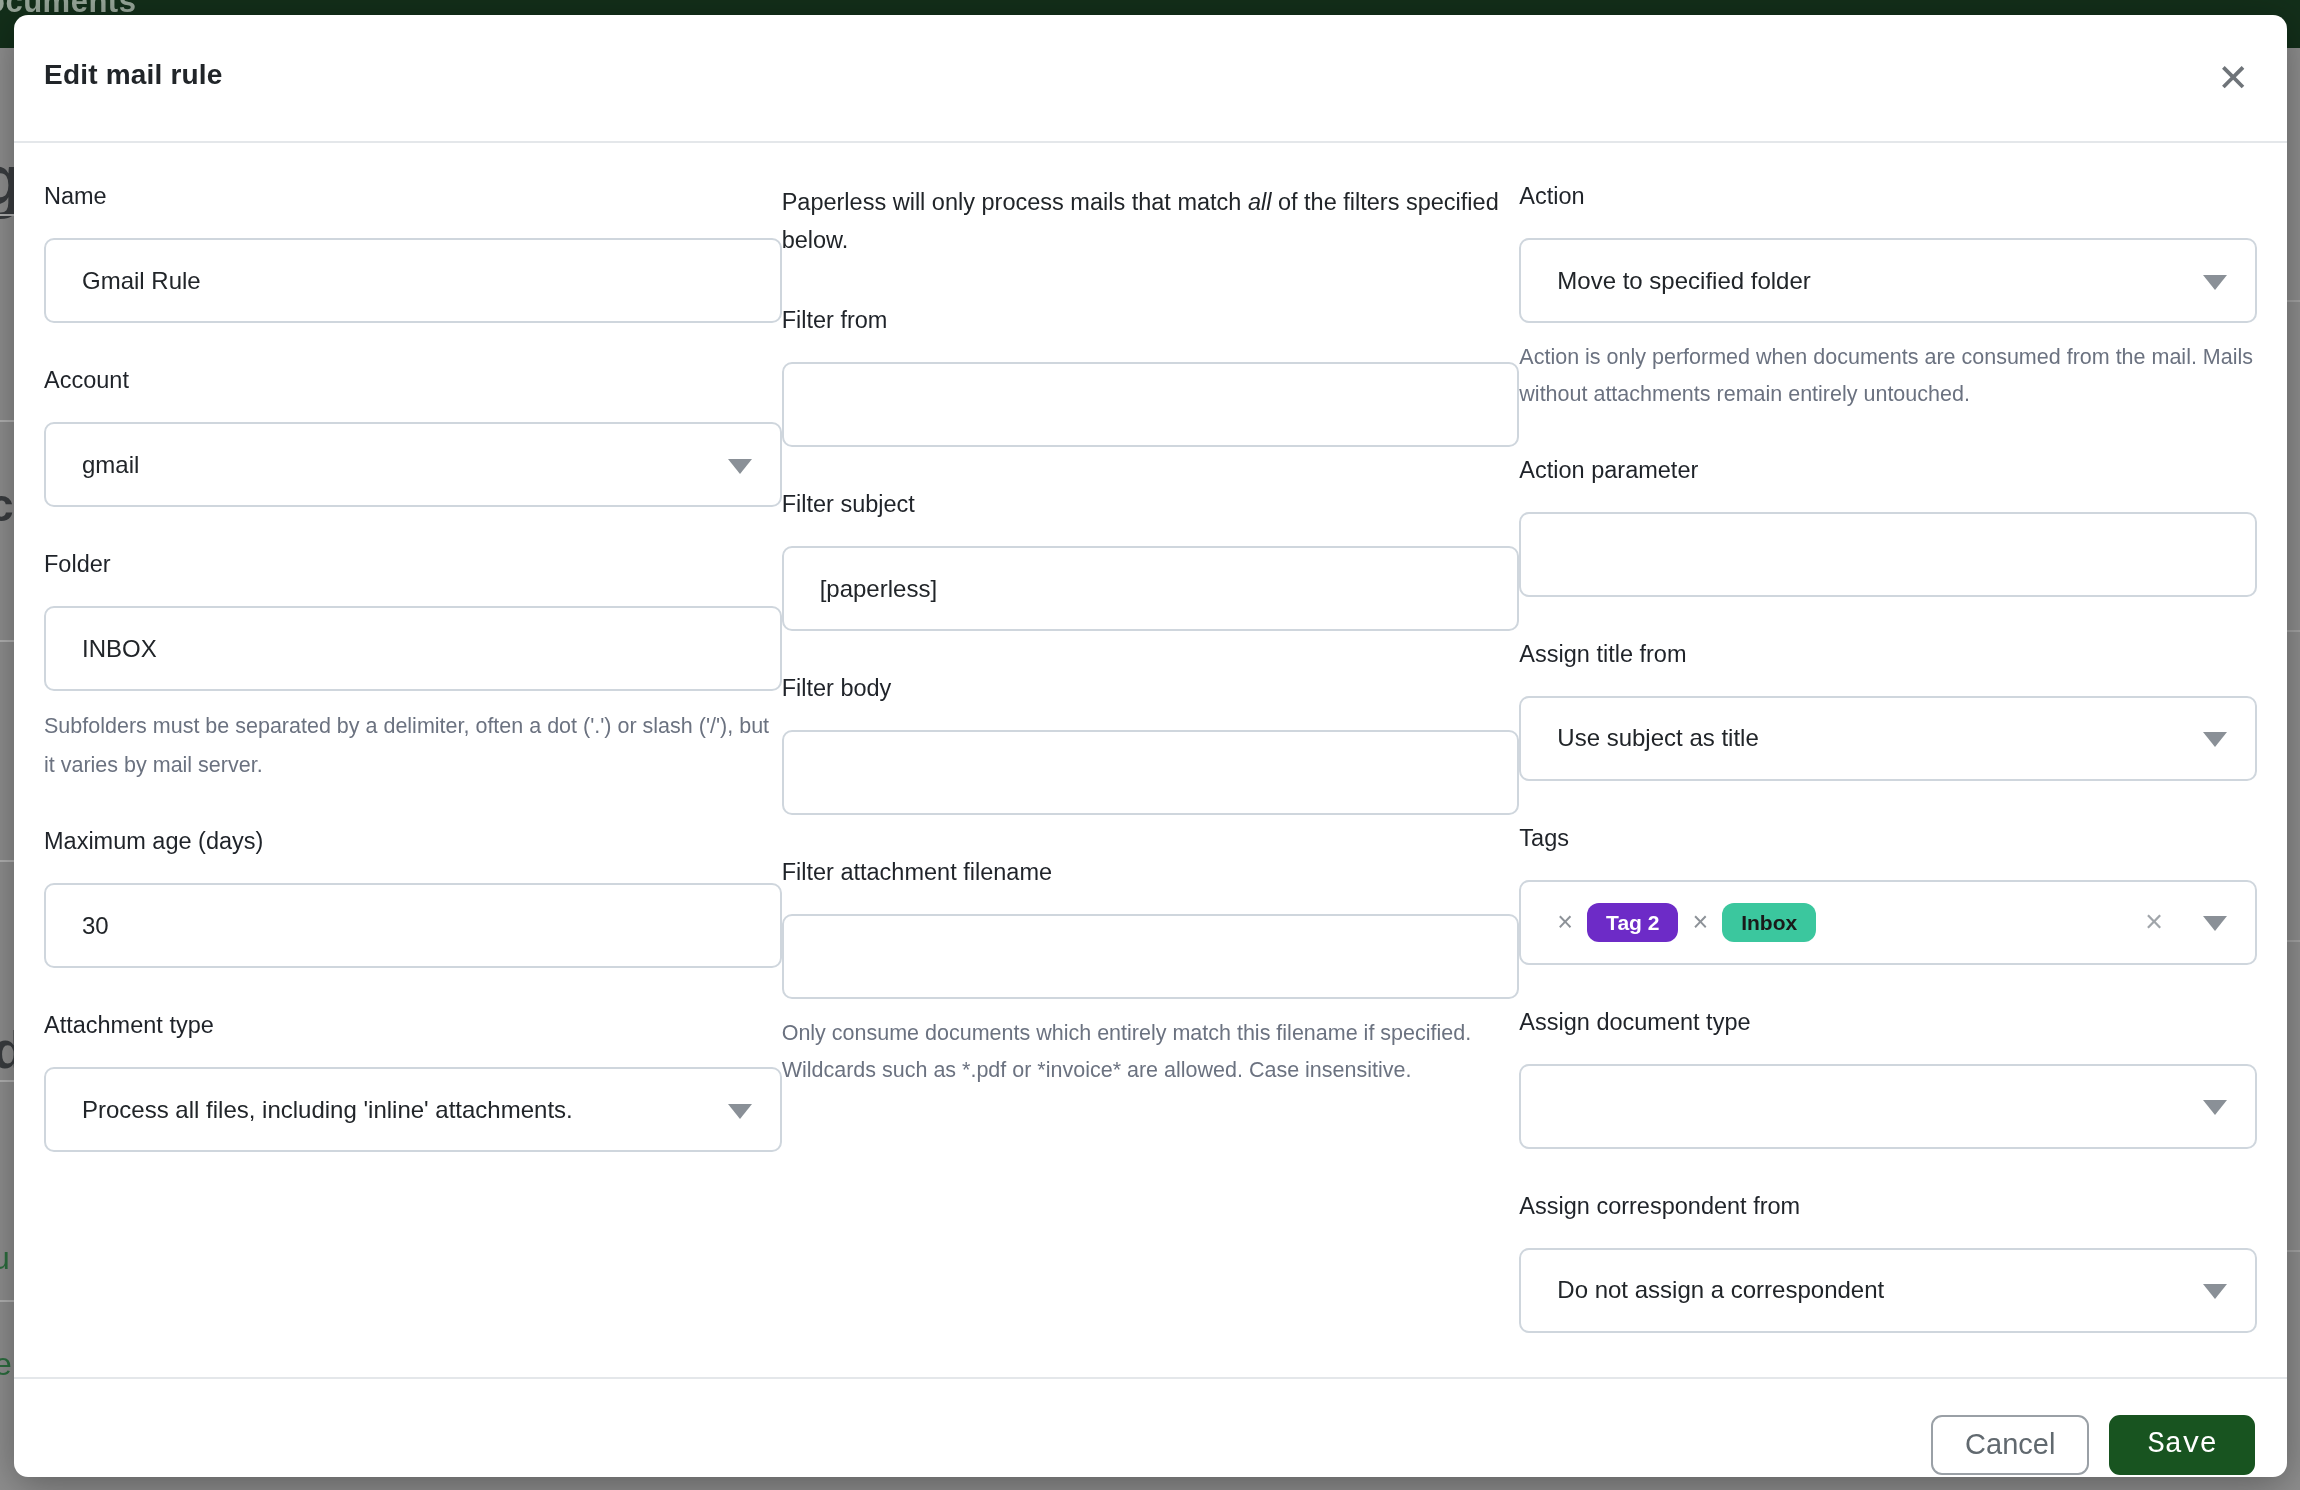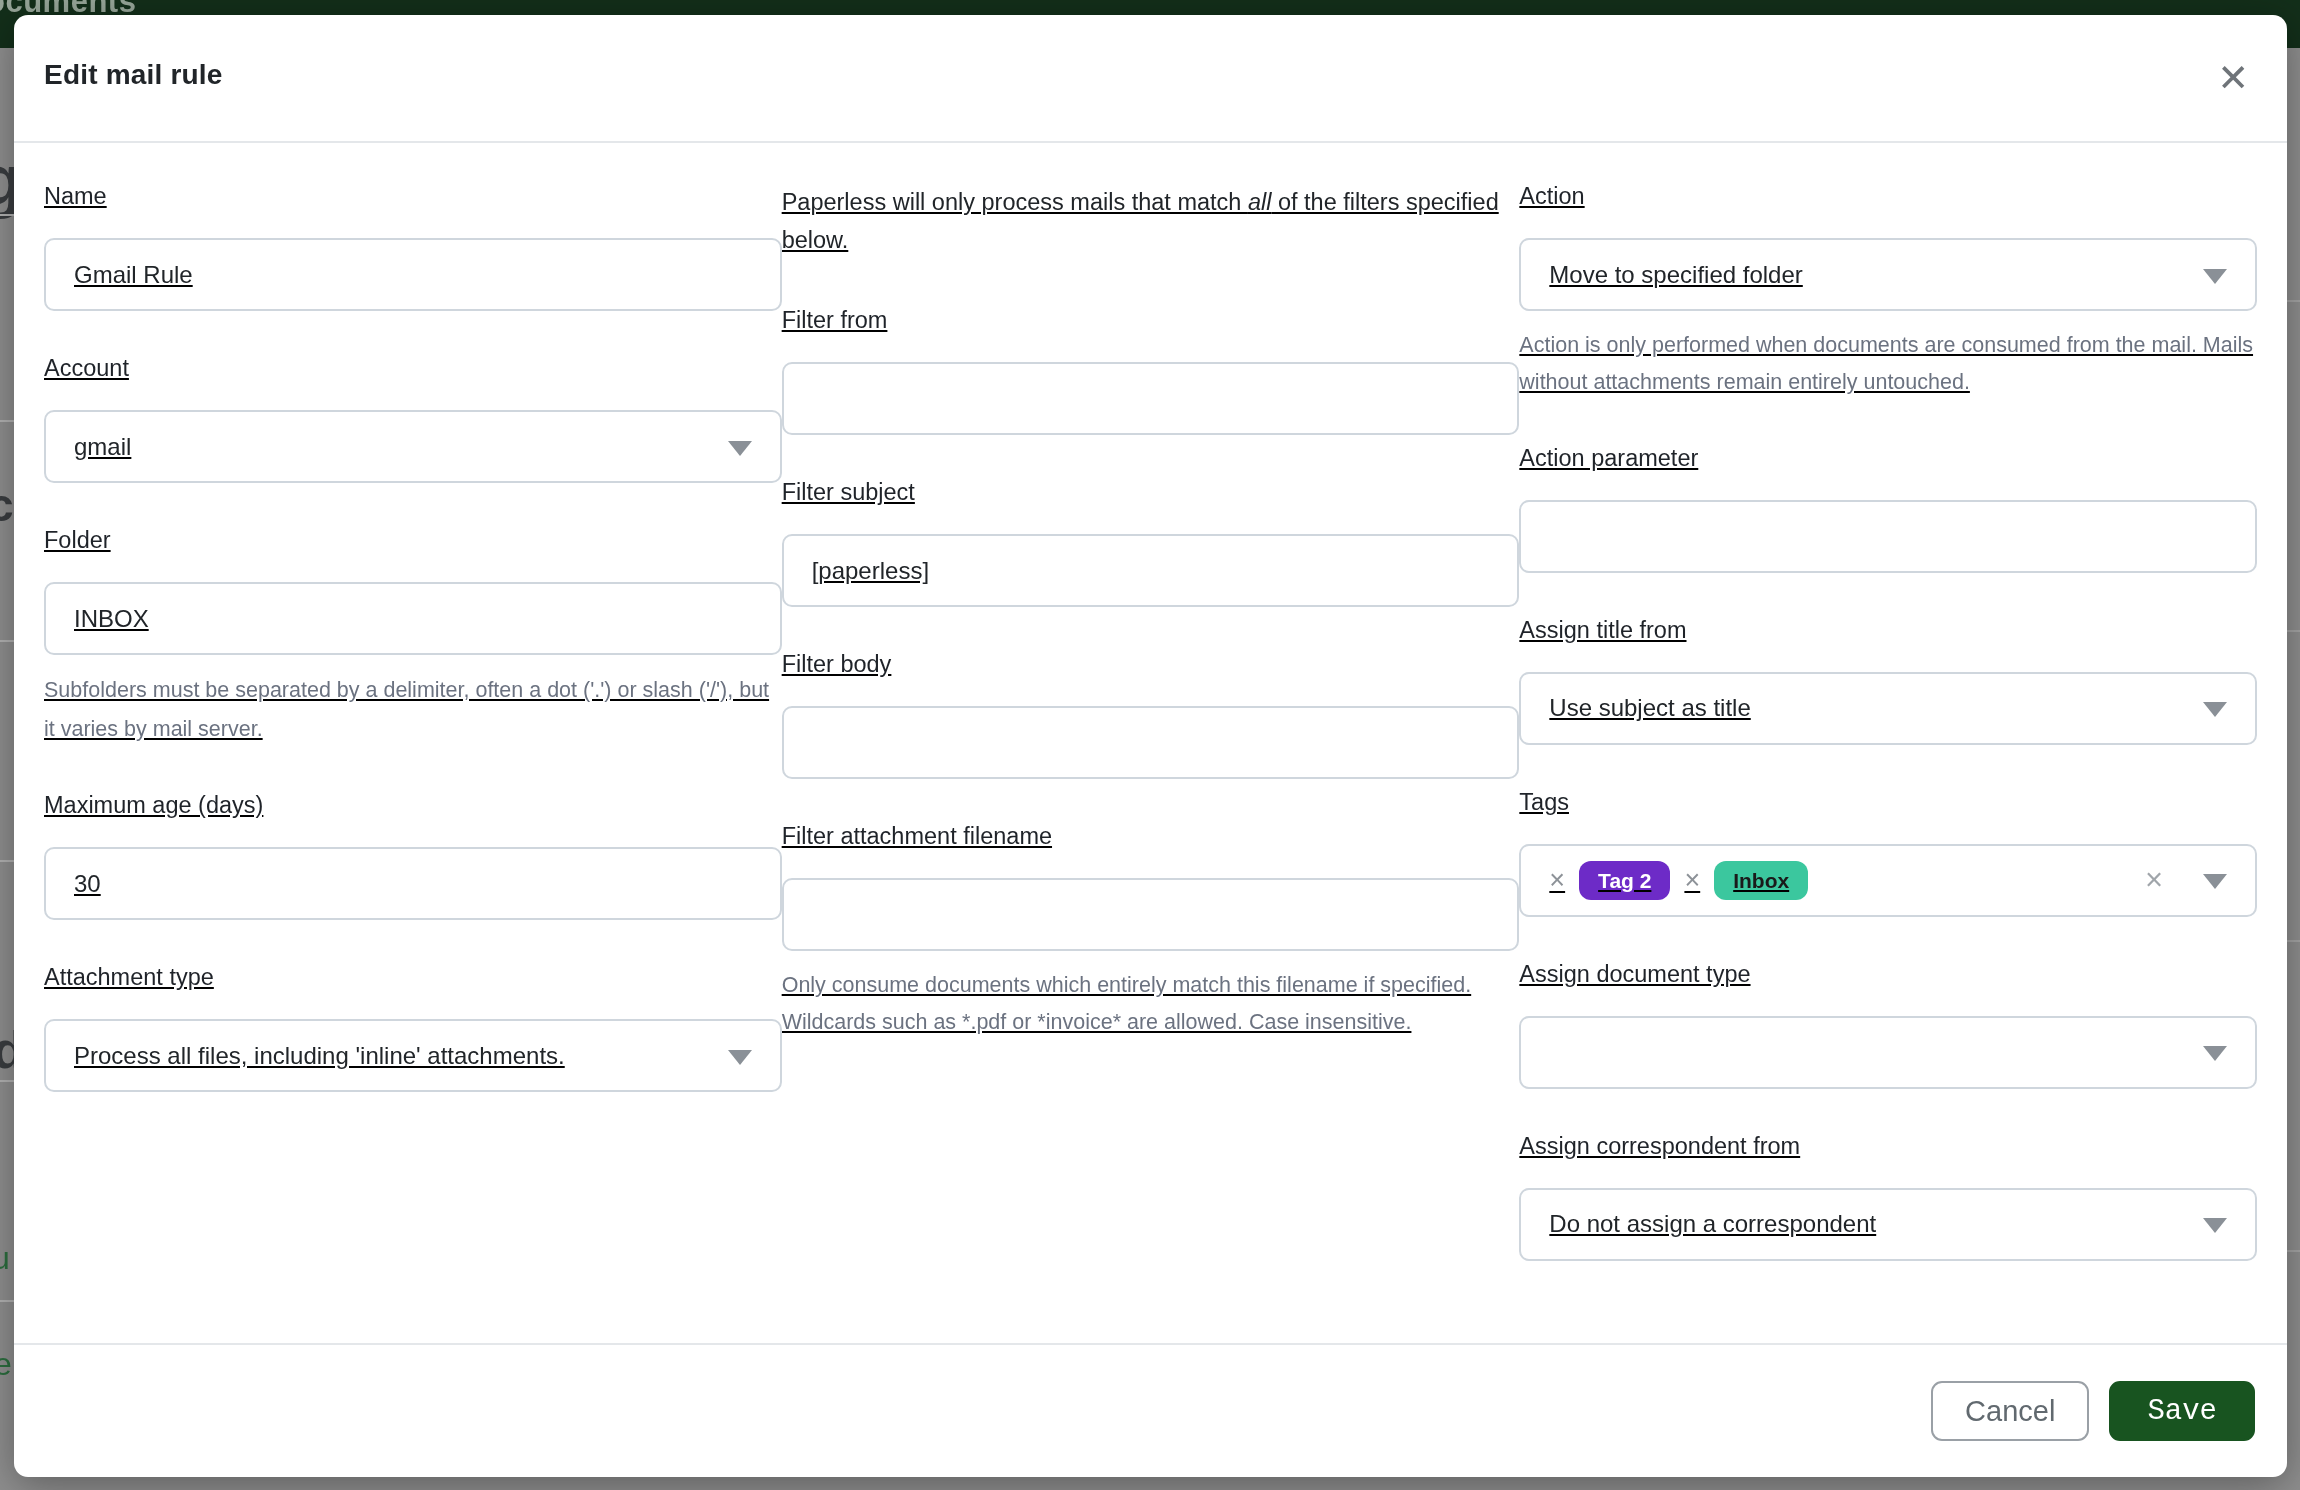--- a/index.html
+++ b/index.html
@@ -24,27 +24,27 @@
   .modal { position:absolute; left:14px; top:15px; width:2273px; height:1462px;
     background:#ffffff; border-radius:14px; box-shadow:0 8px 40px rgba(0,0,0,.35);
     display:flex; flex-direction:column; }
   .modal-header { display:flex; align-items:flex-start; justify-content:space-between;
     padding:44px 32px 44px 30px; border-bottom:2px solid #e4e7ea; }
   .modal-title { font-size:28px; font-weight:600; color:#212529; letter-spacing:.2px; }
   .close-btn { background:none; border:none; font-size:38px; line-height:38px;
     color:#6f7479; cursor:pointer; padding:0 6px; }
 
   .modal-body { flex:1; padding:40px 30px 0 30px; display:grid;
-    grid-template-columns:1fr 1fr 1fr; align-content:start;text-decoration:underline; }
+    grid-template-columns:1fr 1fr 1fr; align-content:start; }
 
   .group { margin-bottom:44px; }
   .lbl { display:block; font-size:23.5px; color:#1f2329; margin-bottom:20px; }
-  .ctl { position:relative; width:100%; height:73px; border:2px solid #cfd6dd;
+  .ctl { position:relative; width:100%; height:85px; border:2px solid #cfd6dd;
     border-radius:10px; background:#fff; font-size:24px; color:#212529;
-    display:flex; align-items:center; padding:0 28px;margin-top:28px; }
+    display:flex; align-items:center; padding:0 36px;margin-top:28px; }
   input.ctl { outline:none; }
   .select { cursor:pointer; padding-right:70px; }
   .caret { position:absolute; right:28px; top:50%; margin-top:-6px; width:0; height:0;
     border-left:12px solid transparent; border-right:12px solid transparent;
     border-top:15px solid #8a9097; }
   .hint { margin-top:16px; font-size:21.5px; line-height:1.8; color:#6b7280; }
   .intro { font-size:23.5px; line-height:1.62; color:#212529; margin-bottom:48px; }
   .intro em { font-style:italic; }
   .hint-tight { line-height:1.72; }
 

